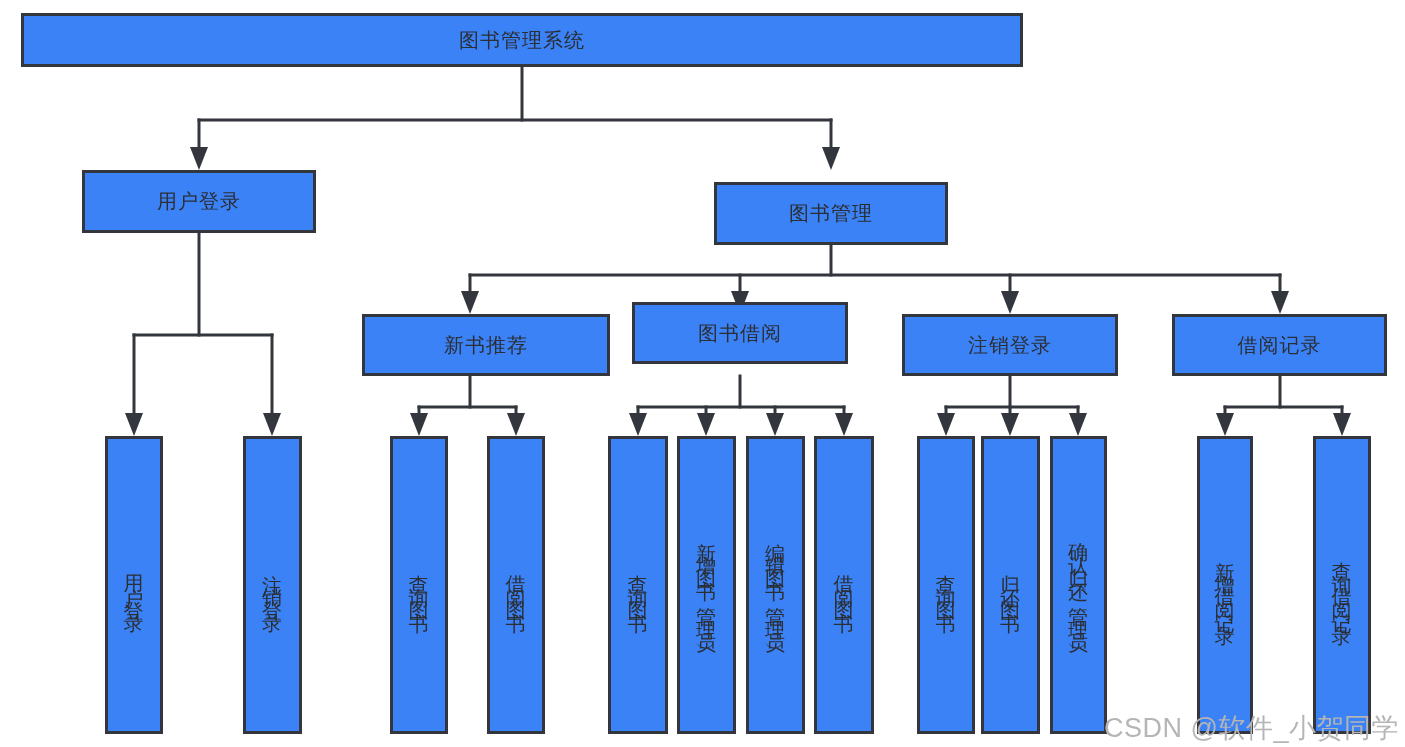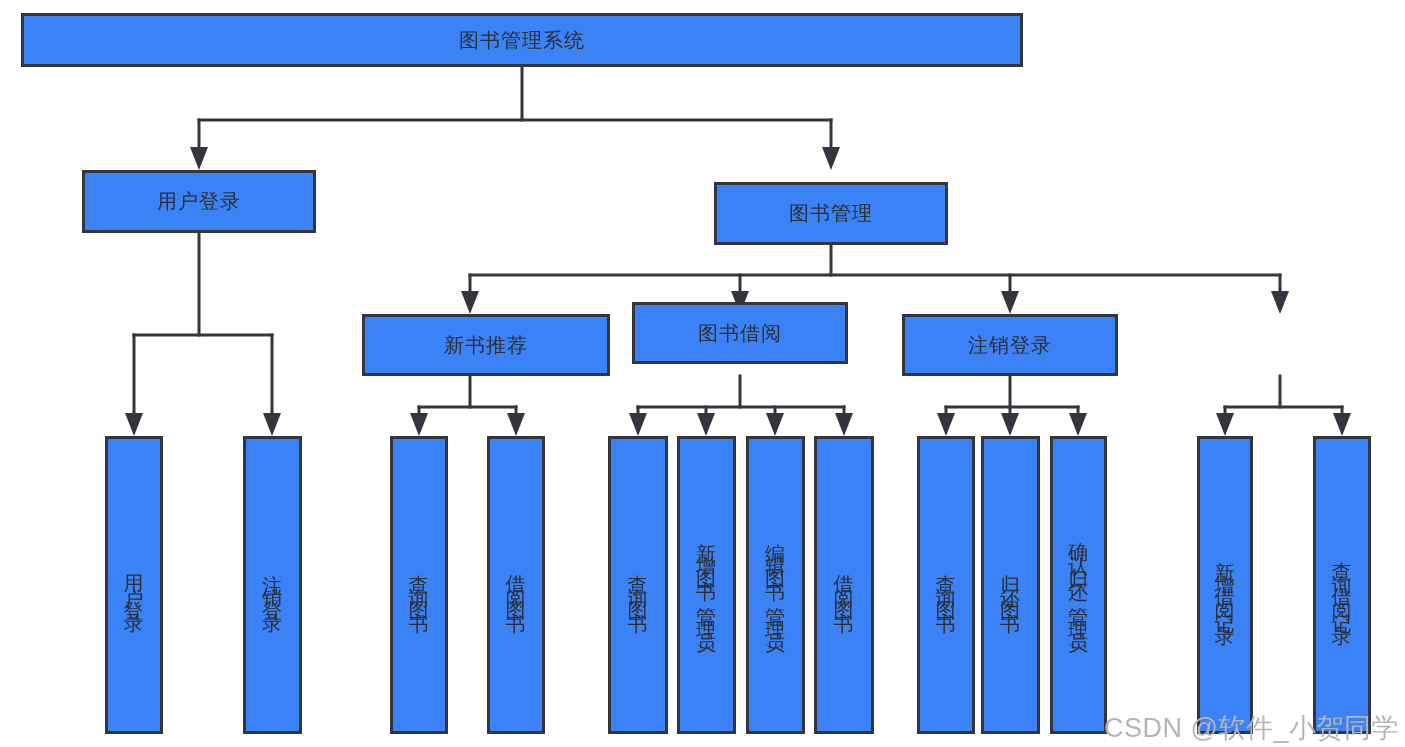--- a/index.html
+++ b/index.html
@@ -114,20 +114,23 @@
 
   <div class="node" style="left:362px;top:314px;width:248px;height:62px;">
     <span class="hlabel">新书推荐</span>
   </div>
   <div class="node" style="left:632px;top:302px;width:216px;height:62px;">
     <span class="hlabel">图书借阅</span>
   </div>
   <div class="node" style="left:902px;top:314px;width:216px;height:62px;">
     <span class="hlabel">注销登录</span>
   </div>
+  <div class="node" style="left:1172px;top:314px;width:215px;height:62px;">
+    <span class="hlabel">借阅记录</span>
+  </div>
 
   <div class="node" style="left:105px;top:436px;width:58px;height:298px;">
     <span class="vlabel">用户登录</span>
   </div>
   <div class="node" style="left:243px;top:436px;width:59px;height:298px;">
     <span class="vlabel">注销登录</span>
   </div>
 
   <div class="node" style="left:390px;top:436px;width:58px;height:298px;">
     <span class="vlabel">查询图书</span>

